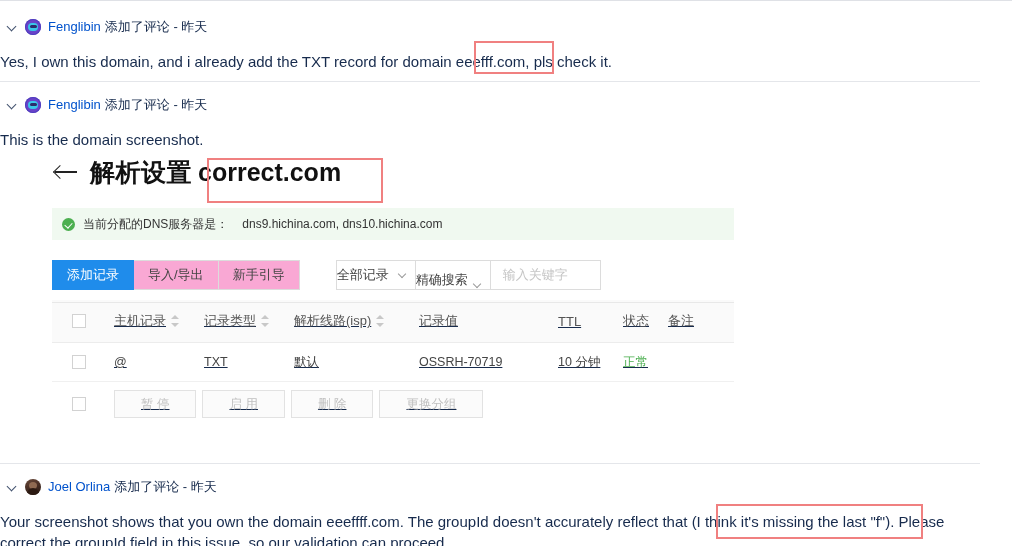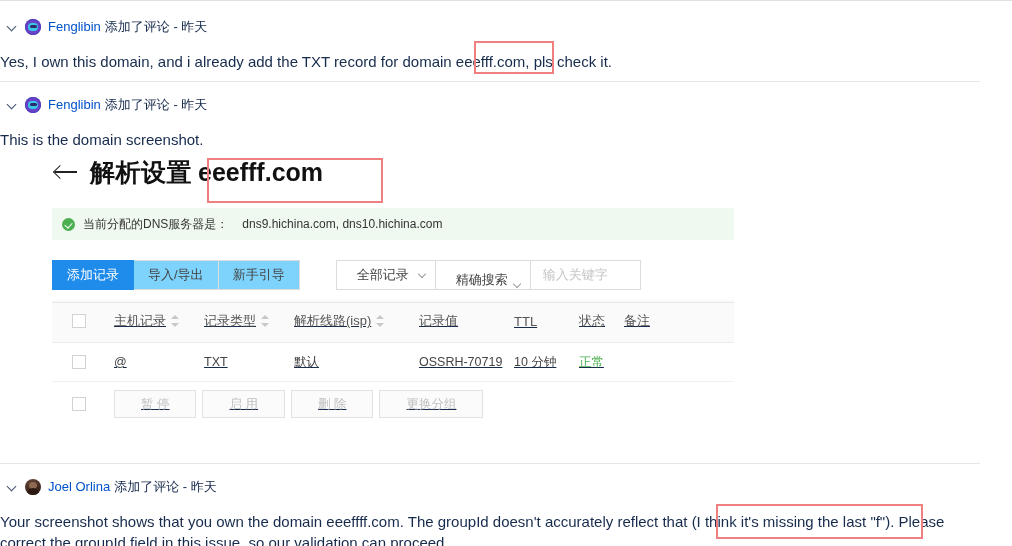--- a/index.html
+++ b/index.html
@@ -221,21 +221,21 @@
     margin: 20px 12px 0 12px;
     display: flex;
     align-items: center;
     height: 30px;
   }
   .tb-btn {
     height: 30px;
     box-sizing: border-box;
     border: 1px solid #dcdcdc;
     border-left: none;
-    background: #7dd3fc;
+    background: #f9a8d4;
     color: #444;
     font-size: 13px;
     display: flex;
     align-items: center;
     justify-content: center;
     padding: 0 14px;
     font-family: "Liberation Sans", sans-serif;
   }
   .tb-btn.first { border-left: 1px solid #1f8ceb; }
   .tb-btn.primary {
@@ -246,21 +246,21 @@
   .tb-gap { width: 36px; }
   .tb-select {
     height: 30px;
     box-sizing: border-box;
     border: 1px solid #dcdcdc;
     background: #fff;
     color: #444;
     font-size: 13px;
     display: flex;
     align-items: center;
-    padding: 0 8px 0 20px;
+    padding: 0 8px 0 0;
     gap: 10px;
   }
   .tb-select.adjacent { border-left: none; }
   .caret {
     width: 8px; height: 8px;
     position: relative;
     flex: 0 0 8px;
   }
   .caret::before {
     content: "";
@@ -316,21 +316,21 @@
     border: 1px solid #d2d2d2;
     background: #fff;
     box-sizing: border-box;
     flex: 0 0 14px;
   }
   .c-chk  { width: 62px; padding-left: 20px; box-sizing: border-box; display:flex; }
   .c-host { width: 90px; }
   .c-type { width: 90px; }
   .c-line { width: 125px; }
   .c-val  { width: 95px; }
-  .c-ttl  { width: 65px; }
+  .c-ttl  { width: 65px; margin-left: 44px; }
   .c-st   { width: 45px; }
   .c-note { width: 60px; }
   .sorter {
     display: inline-block;
     width: 9px; height: 12px;
     position: relative;
     margin-left: 5px;
     vertical-align: -2px;
   }
   .sorter::before, .sorter::after {
@@ -392,21 +392,21 @@
     <span class="act-text">添加了评论 - 昨天</span>
   </div>
   <div class="comment-body" style="margin-top:14px;">This is the domain screenshot.</div>
 </div>
 
 <div class="shot">
 
   <div class="shot-title">
     <span class="back-arrow"></span>
     <span class="shot-title-cn">解析设置</span>
-    <span class="shot-title-domain">eeefff.com</span>
+    <span class="shot-title-domain">correct.com</span>
   </div>
 
   <div class="dns-banner">
     <span class="ok-dot"></span>
     <span class="dns-label">当前分配的DNS服务器是：</span>
     <span class="dns-servers">dns9.hichina.com, dns10.hichina.com</span>
   </div>
 
   <div class="toolbar">
     <div class="tb-btn primary first">添加记录</div>

